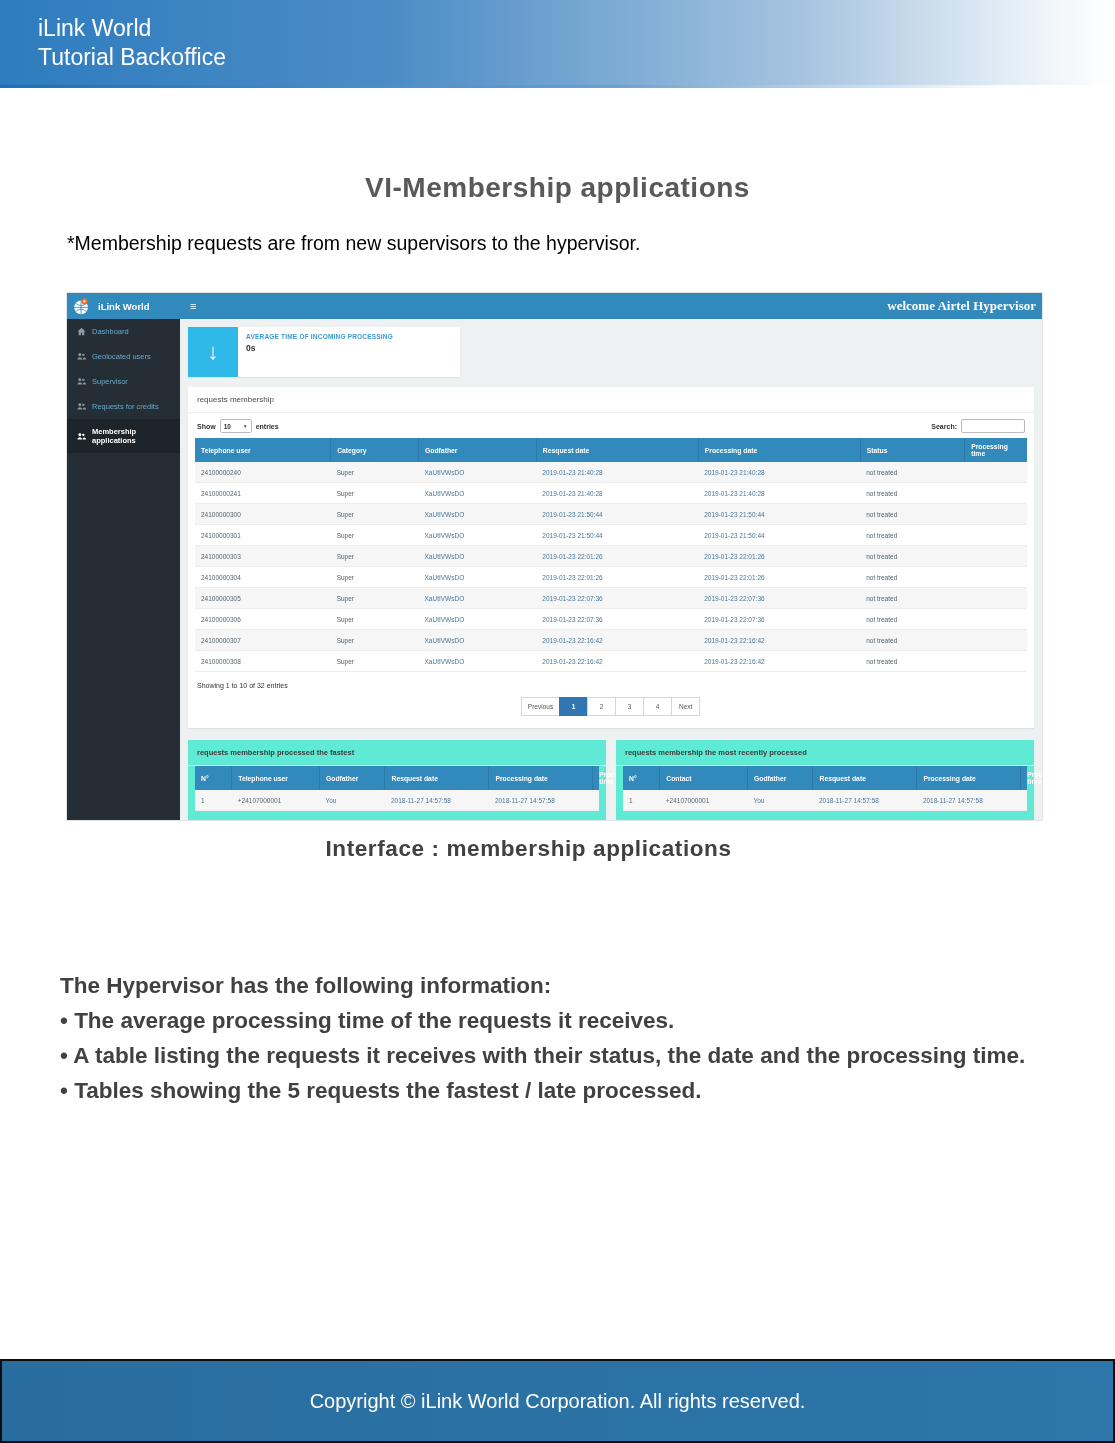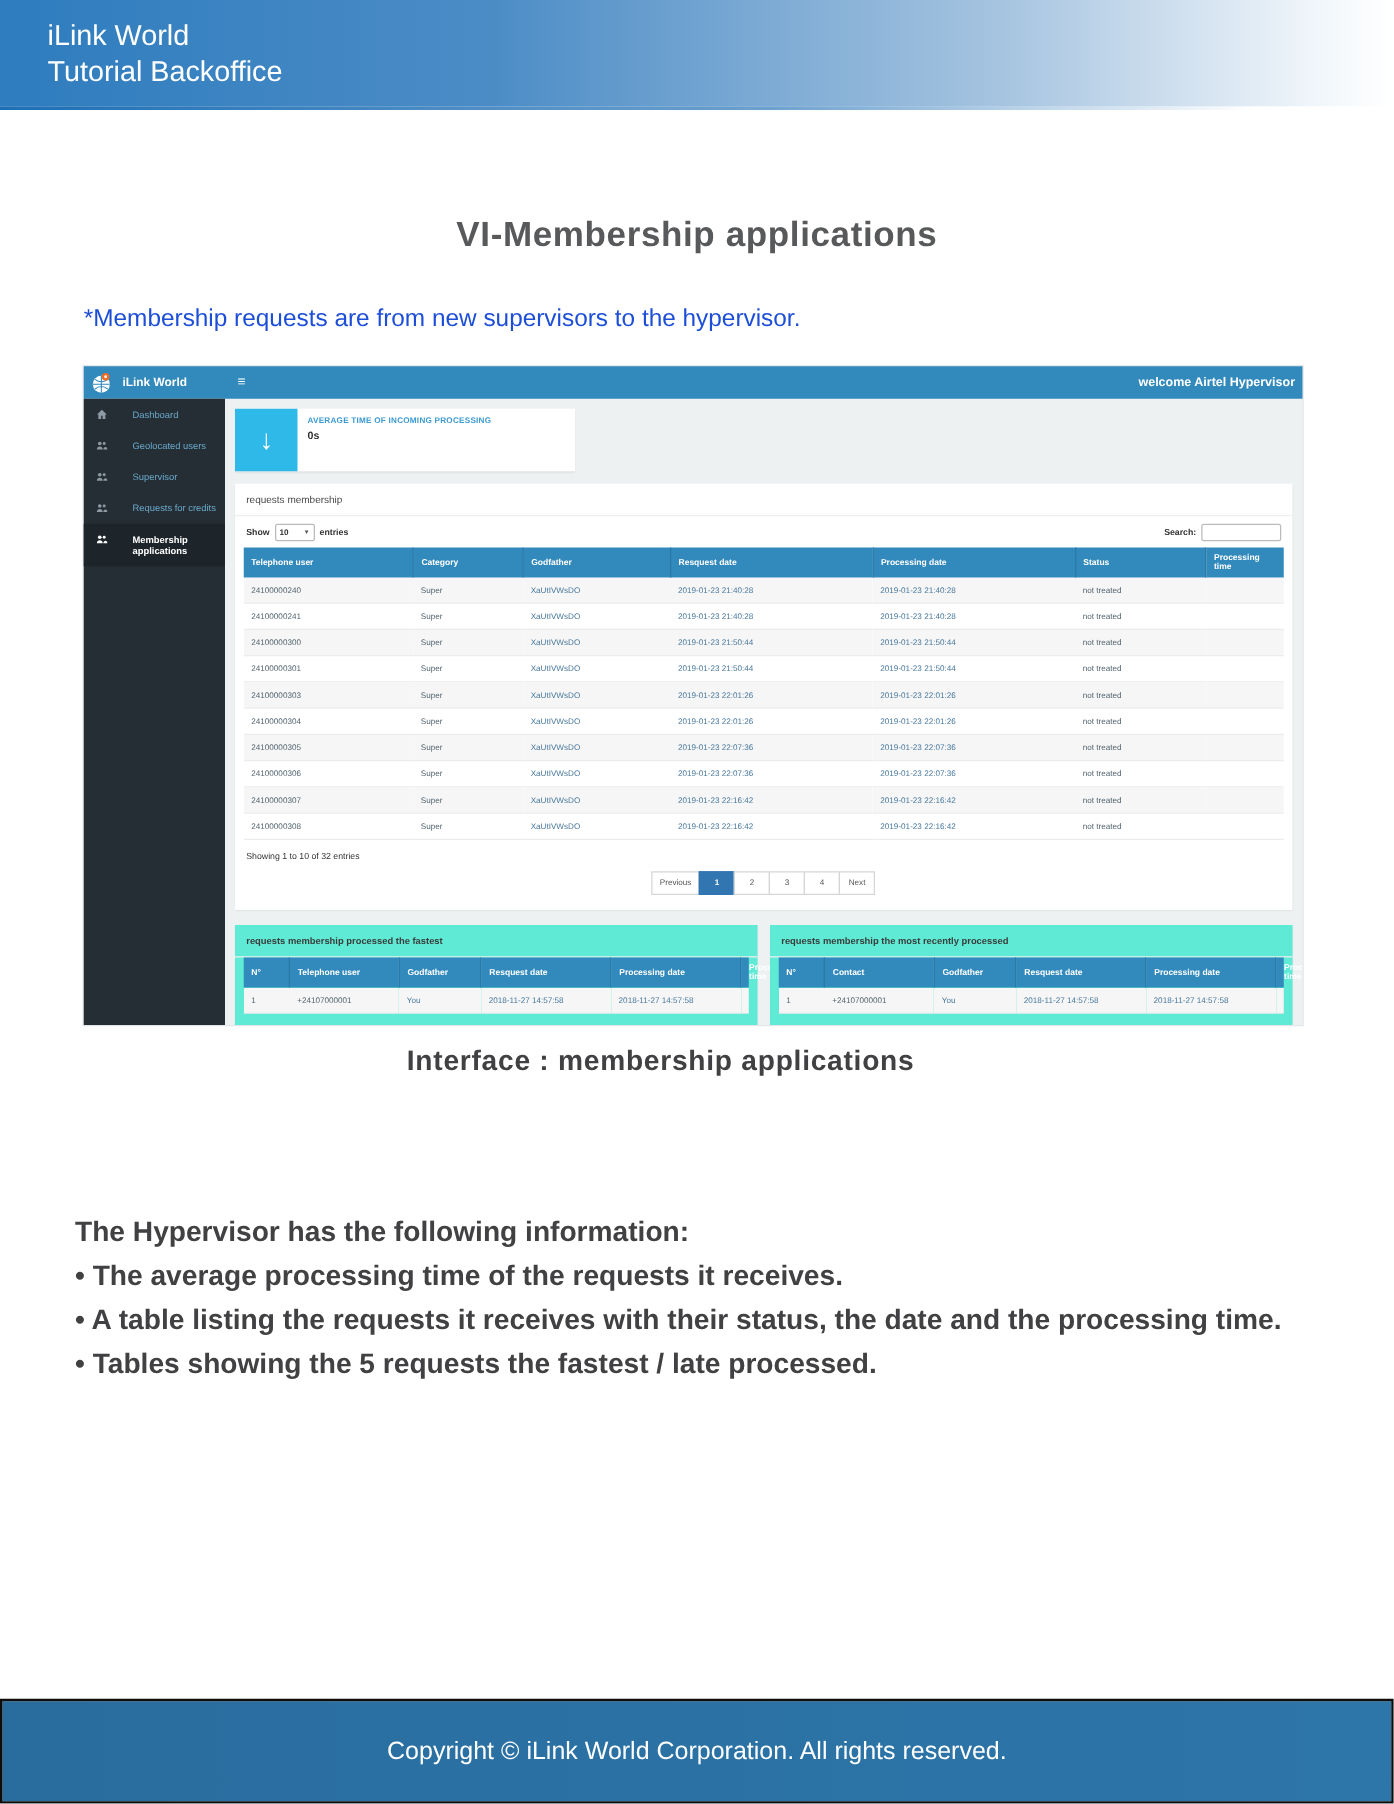--- a/index.html
+++ b/index.html
@@ -11,35 +11,35 @@
     background:linear-gradient(90deg,var(--banner-blue,#2e7cbe) 0%,#4b8cc6 35%,#a6c4e0 72%,#f2f7fb 95%,#fff 100%);
     color:#fff;}
   .banner-line{display:block;padding-left:38px;font-size:23px;line-height:29px;}
   .banner-line:first-child{padding-top:14px;}
   .banner-edge{position:absolute;left:0;top:85px;width:1115px;height:3px;
     background:linear-gradient(90deg,#1e6fb5 0%,#6ba0cf 55%,rgba(255,255,255,0) 90%);}
 
   
   .doc-title{position:absolute;left:0;top:172px;width:1115px;text-align:center;
     font-size:28px;font-weight:bold;color:#58595b;letter-spacing:.5px;}
-  .doc-subtitle{position:absolute;left:67px;top:232px;font-size:19.5px;color:#1d4ed8;margin-top:12px;}
+  .doc-subtitle{position:absolute;left:67px;top:232px;font-size:19.5px;color:#000000;}
 
   
   .app{position:absolute;left:67px;top:293px;width:975px;height:527px;background:var(--content-bg,#eef1f2);
     box-shadow:0 0 0 1px #e3e6e8;font-family:"Liberation Sans",sans-serif;}
   .app-header{position:absolute;left:0;top:0;width:100%;height:26px;background:var(--app-header-blue,#3289bb);
     display:flex;align-items:center;}
   .brand{width:113px;height:26px;display:flex;align-items:center;gap:8px;padding-left:6px;box-sizing:border-box;}
   .logo{width:17px;height:17px;display:inline-flex;}
   .brand-name{color:#fff;font-size:9.5px;font-weight:bold;}
   .menu-btn{color:#fff;font-size:11px;font-weight:bold;padding:0 10px;cursor:pointer;}
-  .welcome{margin-left:auto;padding-right:6px;color:#fff;font-size:10px;font-weight:bold;}
+  .welcome{margin-left:auto;padding-right:6px;color:#fff;font-size:13px;font-weight:bold;font-family:Liberation Serif, serif;}
 
   .sidebar{position:absolute;left:0;top:26px;width:113px;height:501px;background:var(--sidebar-bg,#262e35);}
-  .side-item{display:flex;align-items:flex-start;gap:20px;padding:8px 0 8px 10px;
+  .side-item{display:flex;align-items:center;gap:6px;padding:8px 0 8px 10px;
     color:var(--sidebar-text,#69a9cb);font-size:7.5px;cursor:pointer;}
   .side-item .side-icon{width:9px;height:9px;display:inline-flex;color:#8d9aa3;}
   .side-item.active{background:var(--sidebar-active-bg,#1d242a);color:#fff;font-weight:bold;}
   .side-item.active .side-icon{color:#fff;}
   .side-icon svg{width:9px;height:9px;}
 
   .content{position:absolute;left:113px;top:26px;width:862px;height:501px;box-sizing:border-box;padding:8px;overflow:hidden;}
 
   
   .kpi{width:272px;height:50px;background:#fff;display:flex;box-shadow:0 1px 1px rgba(0,0,0,.06);}

